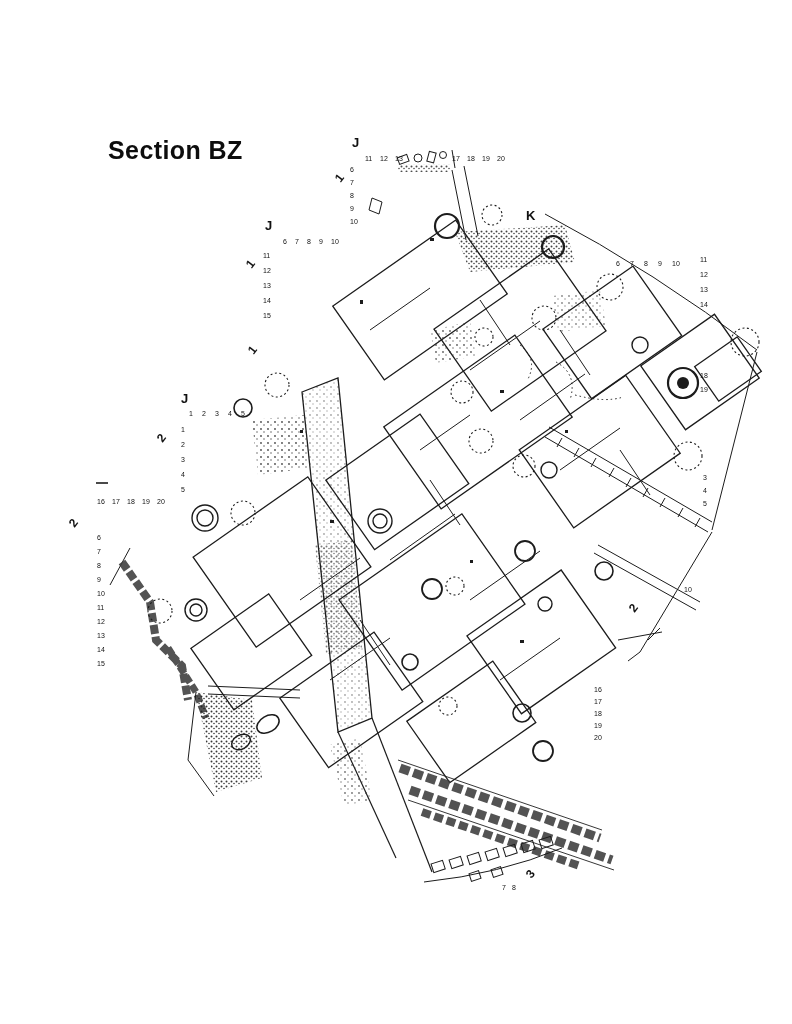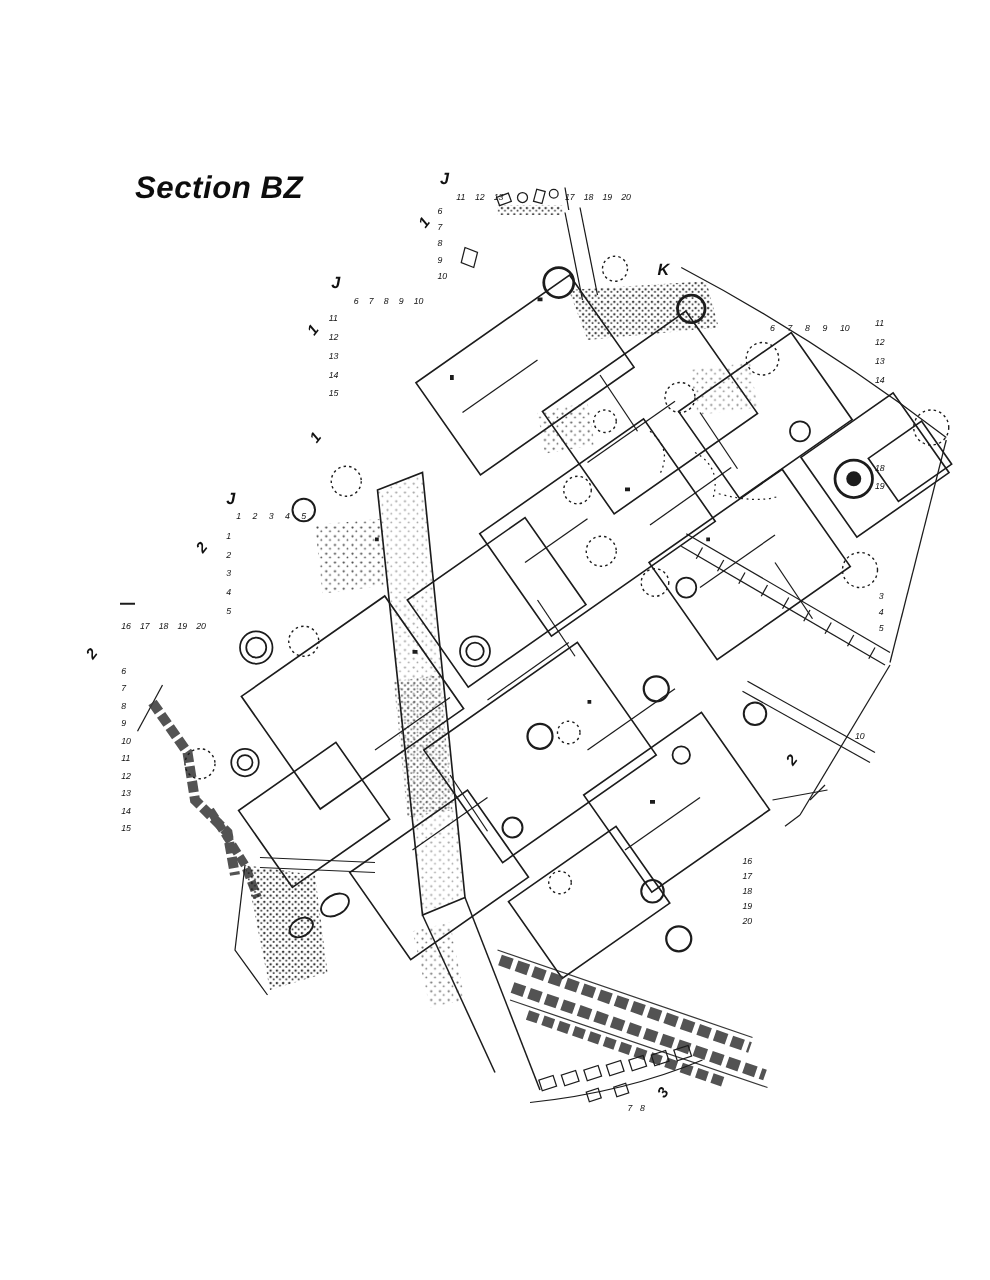--- a/index.html
+++ b/index.html
@@ -1,18 +1,18 @@
 <!DOCTYPE html>
 <html style="--ink: #1c1c1c;"><head>
 <meta charset="utf-8">
 <style>
   html,body{margin:0;padding:0;background:#e8e8e8;}
   .page{
     position:relative;width:792px;height:1024px;background:#ffffff;
-    overflow:hidden;font-family:"Liberation Sans",sans-serif;color:#111;font-style:italic;
+    overflow:hidden;font-family:"Liberation Sans",sans-serif;color:#111;
   }
   .title{
     position:absolute;left:108px;top:136px;margin:0;
     font-size:25px;font-weight:700;letter-spacing:.4px;color:#0d0d0d;
   }
   svg.plan{position:absolute;left:0;top:0;}
   #labels{position:absolute;left:0;top:0;width:100%;height:100%;pointer-events:none;}
   .grid-letter{position:absolute;font-size:13px;font-weight:700;line-height:1;}
   .grid-secnum{position:absolute;font-size:12px;font-weight:700;line-height:1;transform-origin:center;}
   .ruler{position:absolute;font-size:7px;line-height:1;white-space:nowrap;}

